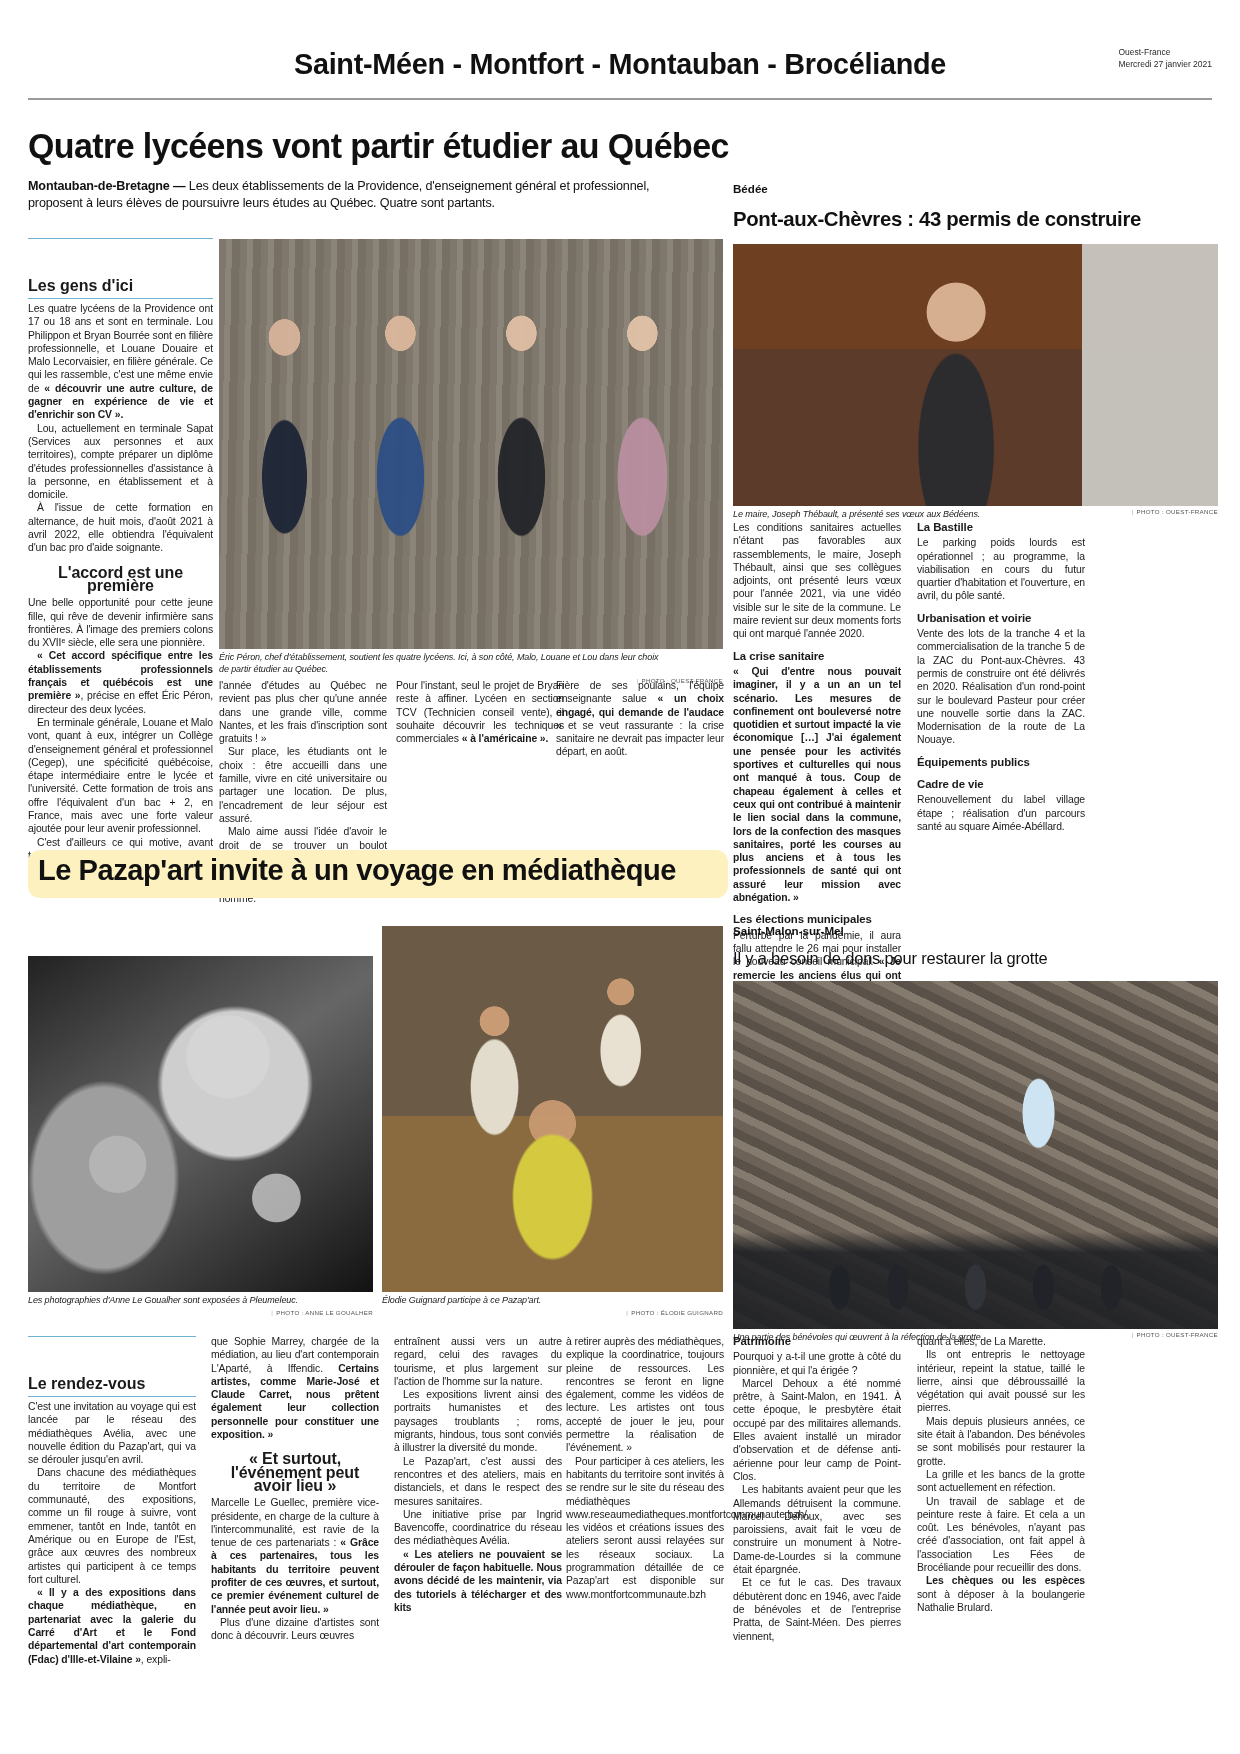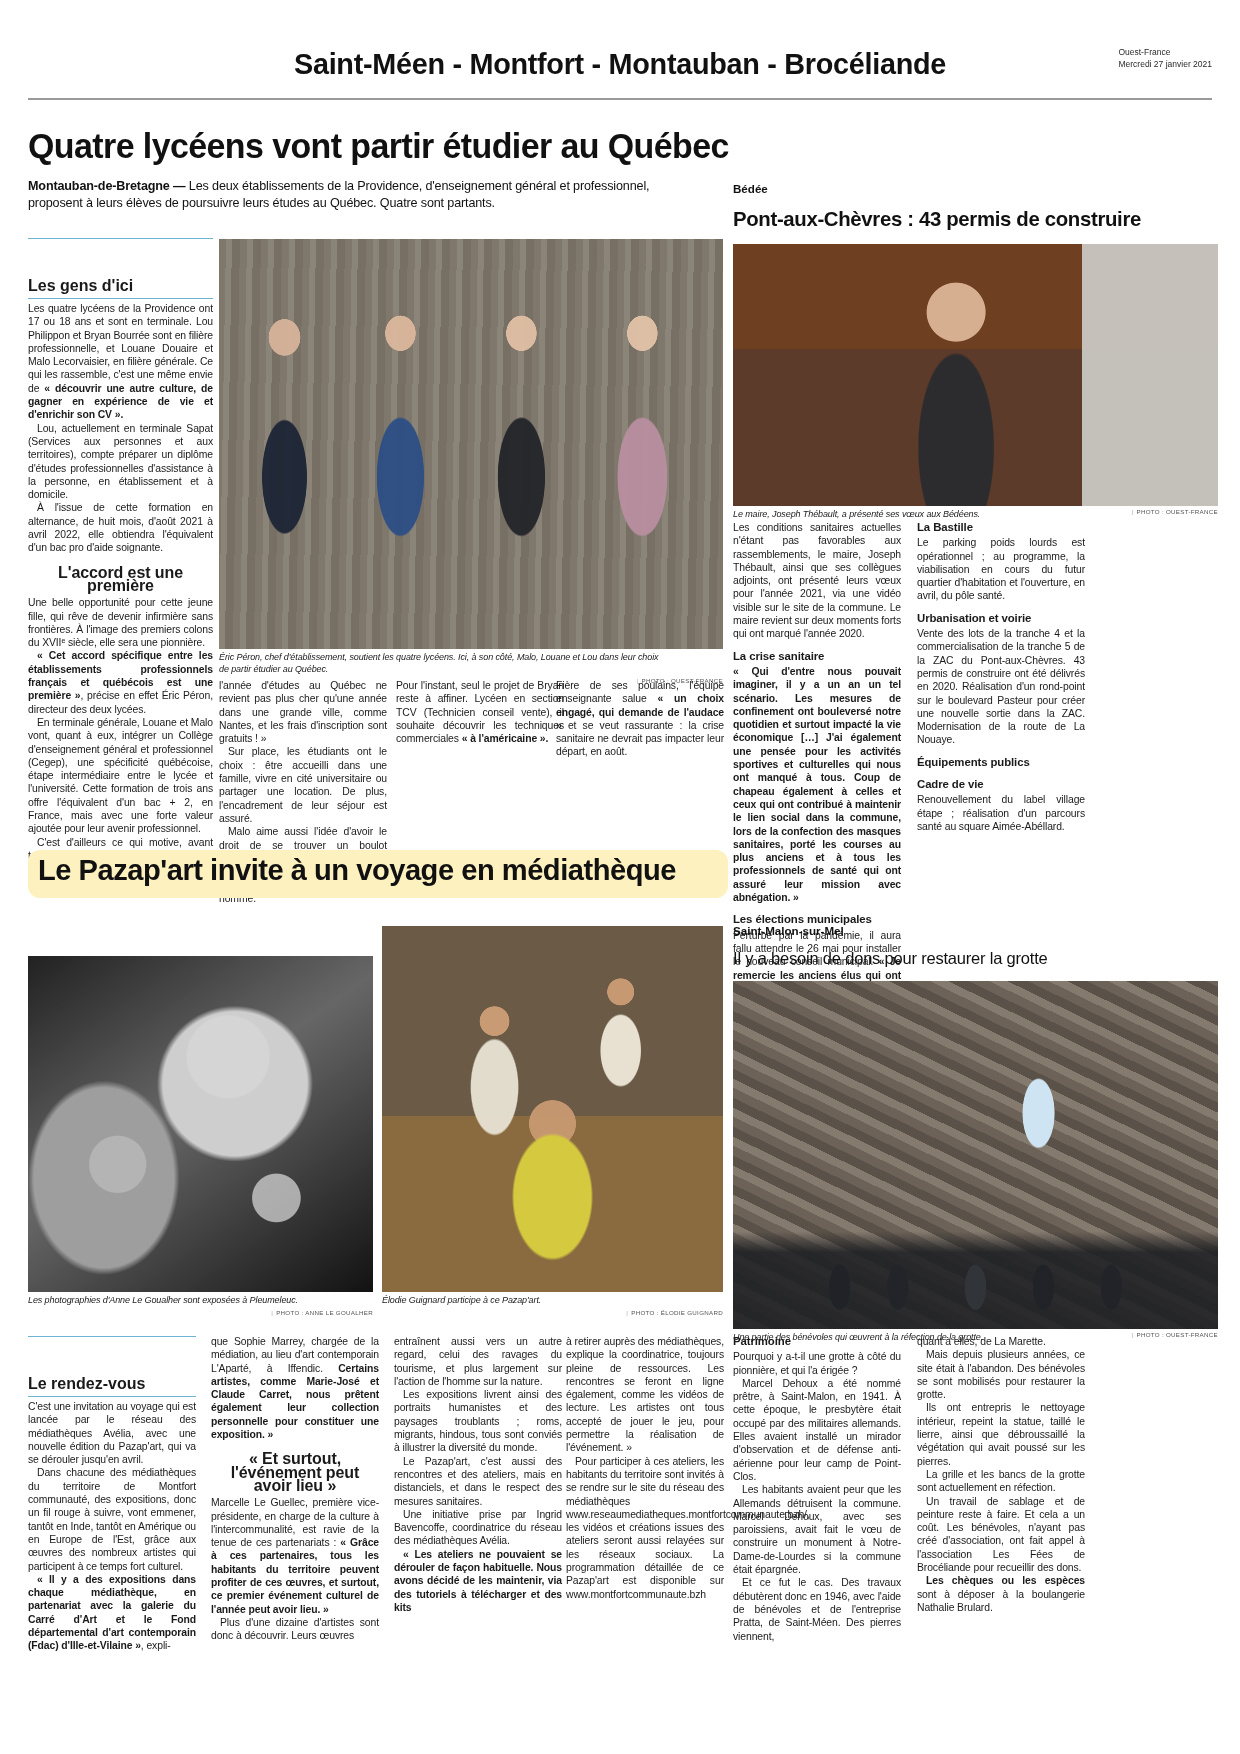--- a/index.html
+++ b/index.html
@@ -290,21 +290,21 @@
     <div class="caption">Élodie Guignard participe à ce Pazap'art.</div>
     <div class="credit"><span class="bar">|</span><span>Photo : Élodie Guignard</span></div>
   </div>
 
   <div class="zone" style="left:28px; top:1298px; width:168px;">
     <div class="kicker-box kicker-rule-top kicker-rule-bot">
       <div class="kicker-label">Le rendez-vous</div>
     </div>
     <div class="col">
       <p>C'est une invitation au voyage qui est lancée par le réseau des médiathèques Avélia, avec une nouvelle édition du Pazap'art, qui va se dérouler jusqu'en avril.</p>
-      <p>Dans chacune des médiathèques du territoire de Montfort communauté, des expositions, donc un fil rouge à suivre, vont emmener, tantôt en Inde, tantôt en Amérique ou en Europe de l'Est, grâce aux œuvres des nombreux artistes qui participent à ce temps fort culturel.</p>
+      <p>Dans chacune des médiathèques du territoire de Montfort communauté, des expositions, comme un fil rouge à suivre, vont emmener, tantôt en Inde, tantôt en Amérique ou en Europe de l'Est, grâce aux œuvres des nombreux artistes qui participent à ce temps fort culturel.</p>
       <p><b>« Il y a des expositions dans chaque médiathèque, en partenariat avec la galerie du Carré d'Art et le Fond départemental d'art contemporain (Fdac) d'Ille-et-Vilaine »</b><span>, expli-</span></p>
     </div>
   </div>
 
   <div class="zone col" style="left:211px; top:1297px; width:168px;">
     <p style="text-indent:0;"><span>que Sophie Marrey, chargée de la médiation, au lieu d'art contemporain L'Aparté, à Iffendic. </span><b>Certains artistes, comme Marie-José et Claude Carret, nous prêtent également leur collection personnelle pour constituer une exposition. »</b></p>
     <div class="subhead center">« Et surtout, l'événement peut avoir lieu »</div>
     <p style="text-indent:0;"><span>Marcelle Le Guellec, première vice-présidente, en charge de la culture à l'intercommunalité, est ravie de la tenue de ces partenariats : </span><b>« Grâce à ces partenaires, tous les habitants du territoire peuvent profiter de ces œuvres, et surtout, ce premier événement culturel de l'année peut avoir lieu. »</b></p>
     <p>Plus d'une dizaine d'artistes sont donc à découvrir. Leurs œuvres</p>
   </div>
@@ -335,20 +335,20 @@
   <div class="zone col" style="left:733px; top:1297px; width:168px;">
     <div class="subhead" style="margin-top:0;">Patrimoine</div>
     <p style="text-indent:0;">Pourquoi y a-t-il une grotte à côté du pionnière, et qui l'a érigée ?</p>
     <p>Marcel Dehoux a été nommé prêtre, à Saint-Malon, en 1941. À cette époque, le presbytère était occupé par des militaires allemands. Elles avaient installé un mirador d'observation et de défense anti-aérienne pour leur camp de Point-Clos.</p>
     <p>Les habitants avaient peur que les Allemands détruisent la commune. Marcel Dehoux, avec ses paroissiens, avait fait le vœu de construire un monument à Notre-Dame-de-Lourdes si la commune était épargnée.</p>
     <p>Et ce fut le cas. Des travaux débutèrent donc en 1946, avec l'aide de bénévoles et de l'entreprise Pratta, de Saint-Méen. Des pierres viennent,</p>
   </div>
 
   <div class="zone col" style="left:917px; top:1297px; width:168px;">
     <p style="text-indent:0;">quant à elles, de La Marette.</p>
+    <p>Ils ont entrepris le nettoyage intérieur, repeint la statue, taillé le lierre, ainsi que débroussaillé la végétation qui avait poussé sur les pierres.</p>
     <p>Mais depuis plusieurs années, ce site était à l'abandon. Des bénévoles se sont mobilisés pour restaurer la grotte.</p>
-    <p>Ils ont entrepris le nettoyage intérieur, repeint la statue, taillé le lierre, ainsi que débroussaillé la végétation qui avait poussé sur les pierres.</p>
     <p>La grille et les bancs de la grotte sont actuellement en réfection.</p>
     <p>Un travail de sablage et de peinture reste à faire. Et cela a un coût. Les bénévoles, n'ayant pas créé d'association, ont fait appel à l'association Les Fées de Brocéliande pour recueillir des dons.</p>
     <p><b>Les chèques ou les espèces</b><span> sont à déposer à la boulangerie Nathalie Brulard.</span></p>
   </div>
 
 </div>
 
 </body></html>

